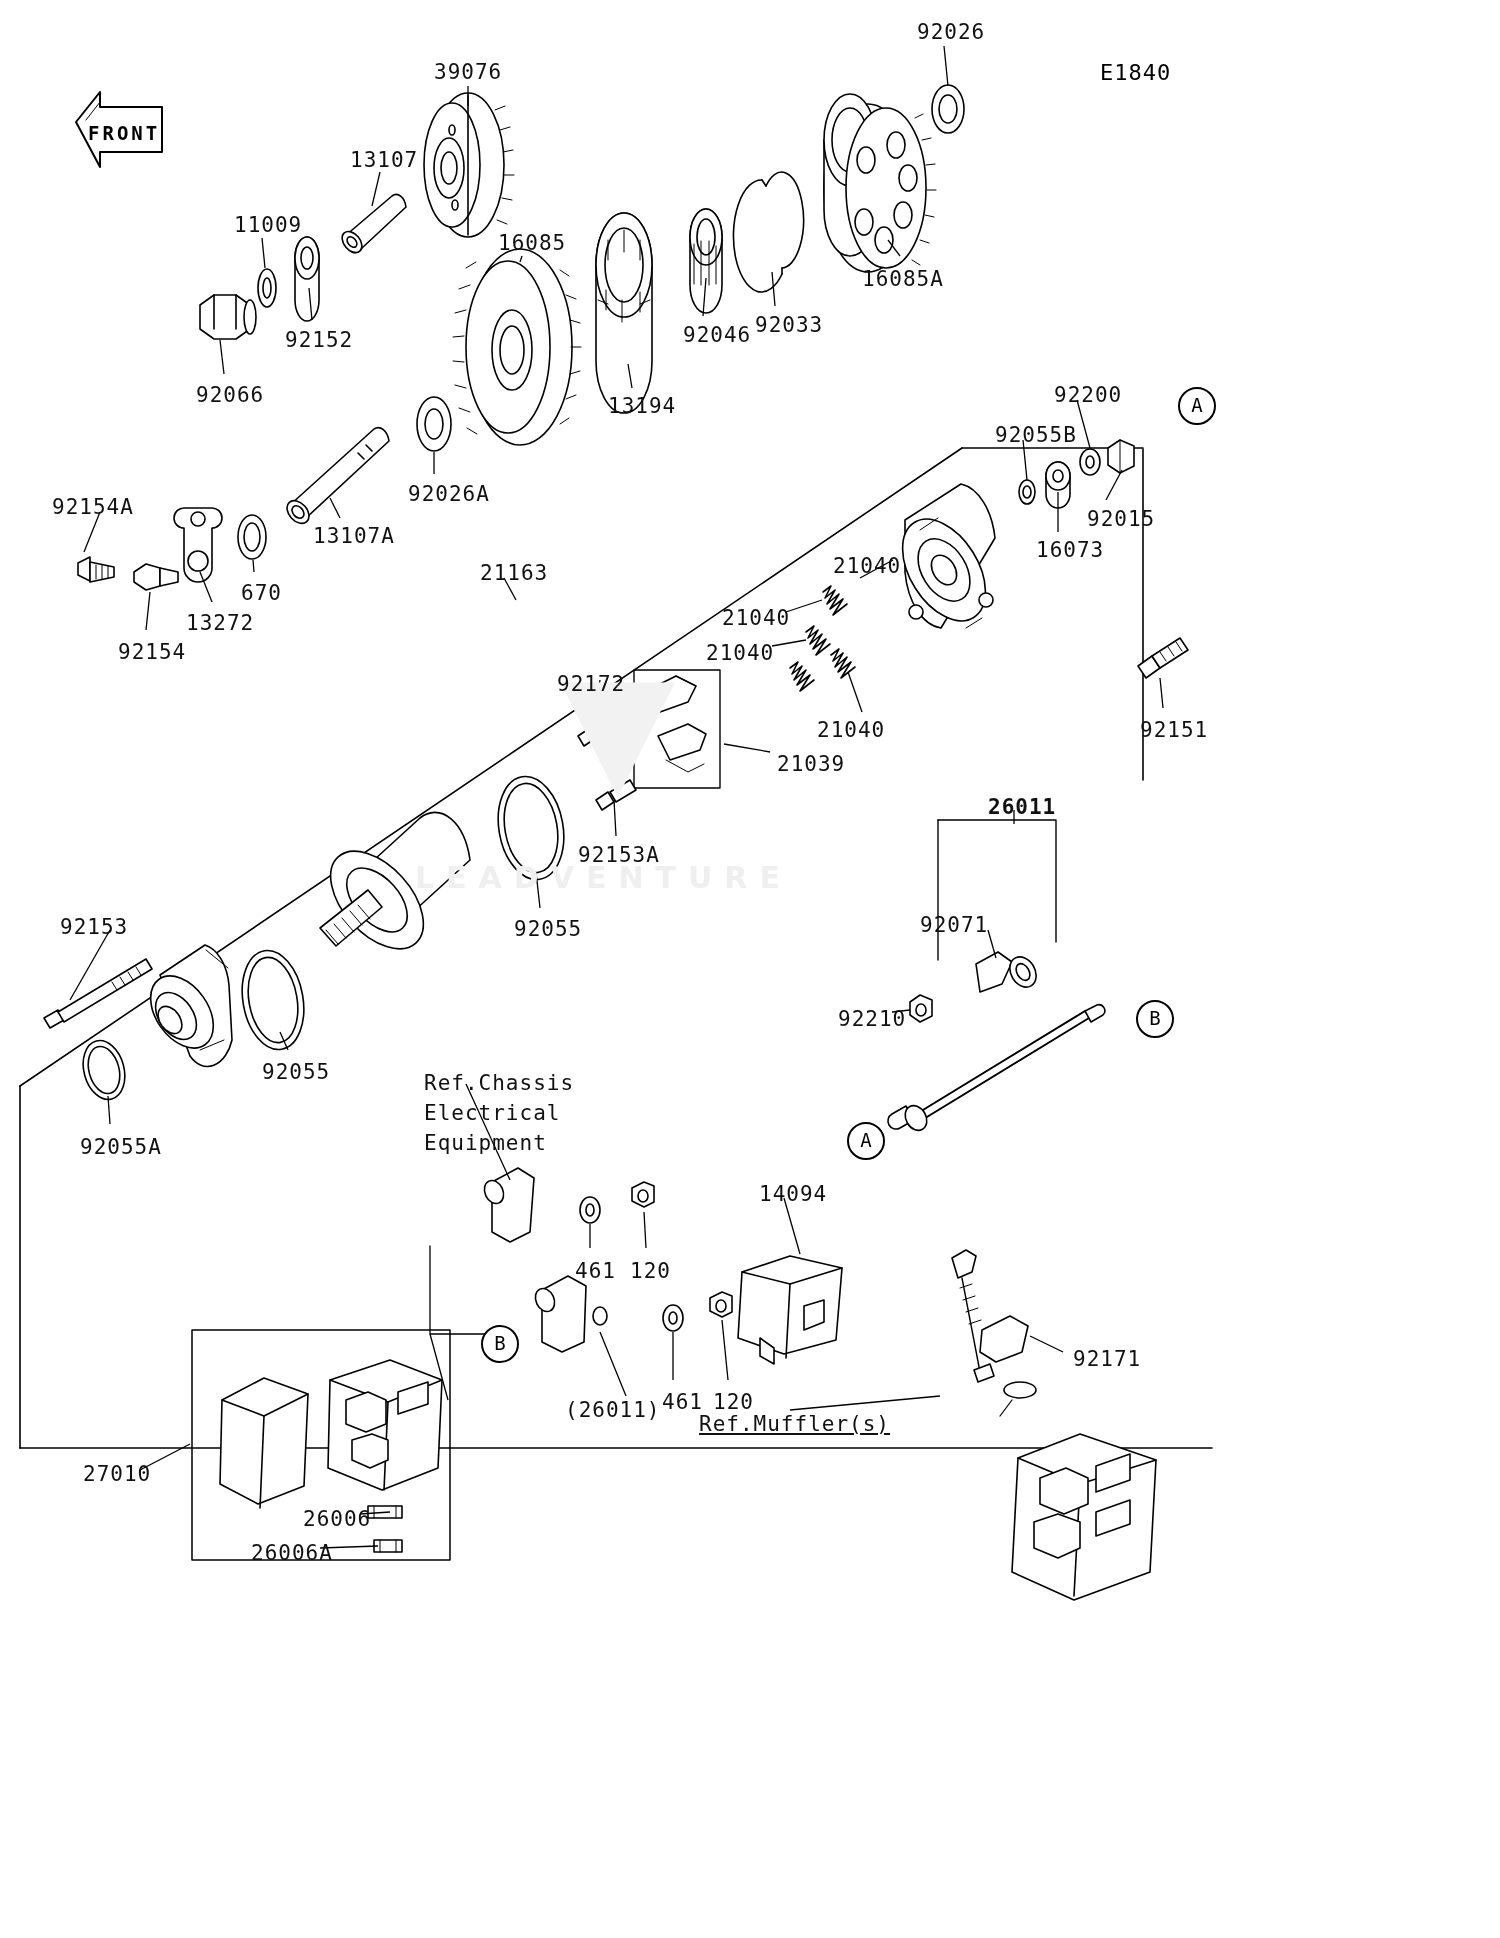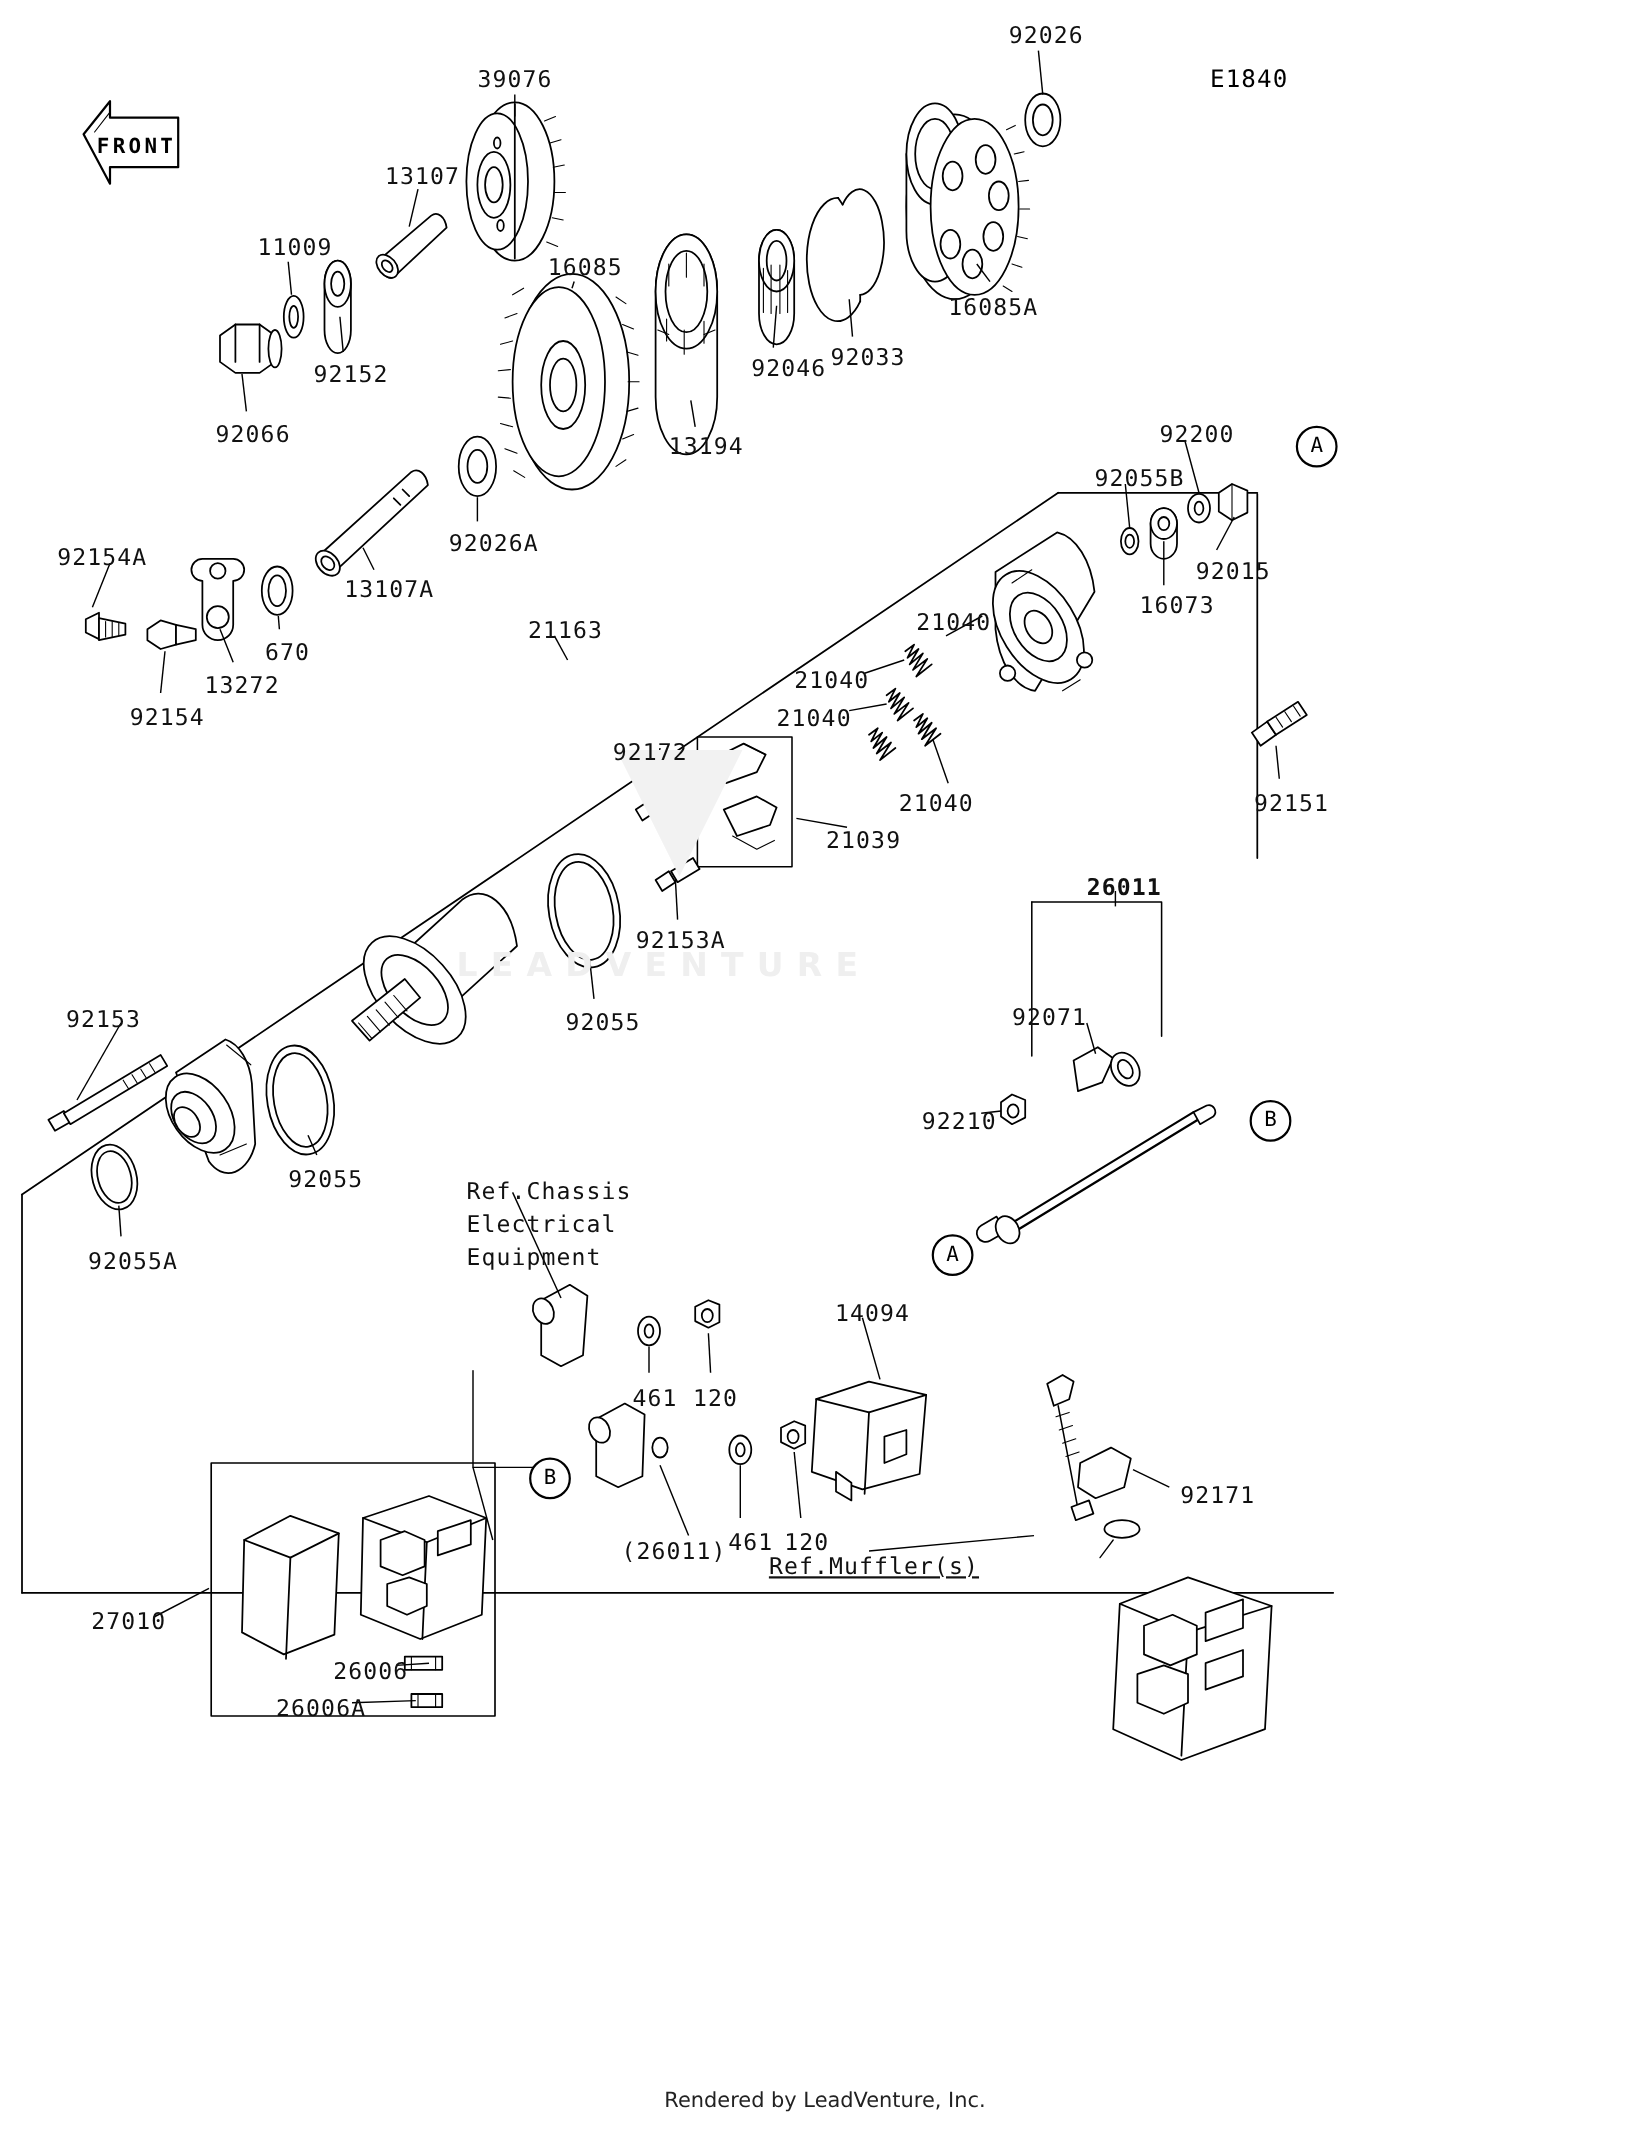--- a/index.html
+++ b/index.html
@@ -421,21 +421,20 @@
     </g>
   </svg>
 
   <div class="wm" style="left:415px; top:860px;">LEADVENTURE</div>
   <div class="wm-mark" style="left:560px; top:640px;">▼</div>
 
   <div class="diagcode" style="left:1100px; top:38px;margin-top:22px;">E1840</div>
 
   <div class="front-badge" style="left:88px; top:122px;">FRONT</div>
 
-  <div class="footer" style="top:1898px;">Rendered by LeadVenture, Inc.</div>
 
   <div id="callout-layer">
       <div class="lbl" style="left: 917px; top: 20px;">92026</div>
       <div class="lbl" style="left: 434px; top: 60px;">39076</div>
       <div class="lbl" style="left: 350px; top: 148px;">13107</div>
       <div class="lbl" style="left: 234px; top: 213px;">11009</div>
       <div class="lbl" style="left: 498px; top: 231px;">16085</div>
       <div class="lbl" style="left: 862px; top: 267px;">16085A</div>
       <div class="lbl" style="left: 285px; top: 328px;">92152</div>
       <div class="lbl" style="left: 683px; top: 323px;">92046</div>
@@ -452,21 +451,21 @@
       <div class="lbl" style="left: 480px; top: 561px;">21163</div>
       <div class="lbl" style="left: 241px; top: 581px;">670</div>
       <div class="lbl" style="left: 833px; top: 554px;">21040</div>
       <div class="lbl" style="left: 186px; top: 611px;">13272</div>
       <div class="lbl" style="left: 722px; top: 606px;">21040</div>
       <div class="lbl" style="left: 706px; top: 641px;">21040</div>
       <div class="lbl" style="left: 118px; top: 640px;">92154</div>
       <div class="lbl" style="left: 557px; top: 672px;">92172</div>
       <div class="lbl" style="left: 817px; top: 718px;">21040</div>
       <div class="lbl" style="left: 1140px; top: 718px;">92151</div>
-      <div class="lbl" style="left: 751px; top: 752px;">21039</div>
+      <div class="lbl" style="left: 777px; top: 752px;">21039</div>
       <div class="lbl" style="left: 988px; top: 795px; font-weight: bold;">26011</div>
       <div class="lbl" style="left: 578px; top: 843px;">92153A</div>
       <div class="lbl" style="left: 920px; top: 913px;">92071</div>
       <div class="lbl" style="left: 60px; top: 915px;">92153</div>
       <div class="lbl" style="left: 514px; top: 917px;">92055</div>
       <div class="lbl" style="left: 838px; top: 1007px;">92210</div>
       <div class="lbl" style="left: 262px; top: 1060px;">92055</div>
       <div class="lbl" style="left: 80px; top: 1135px;">92055A</div>
       <div class="lbl" style="left: 759px; top: 1182px;">14094</div>
       <div class="lbl" style="left: 575px; top: 1259px;">461</div>

